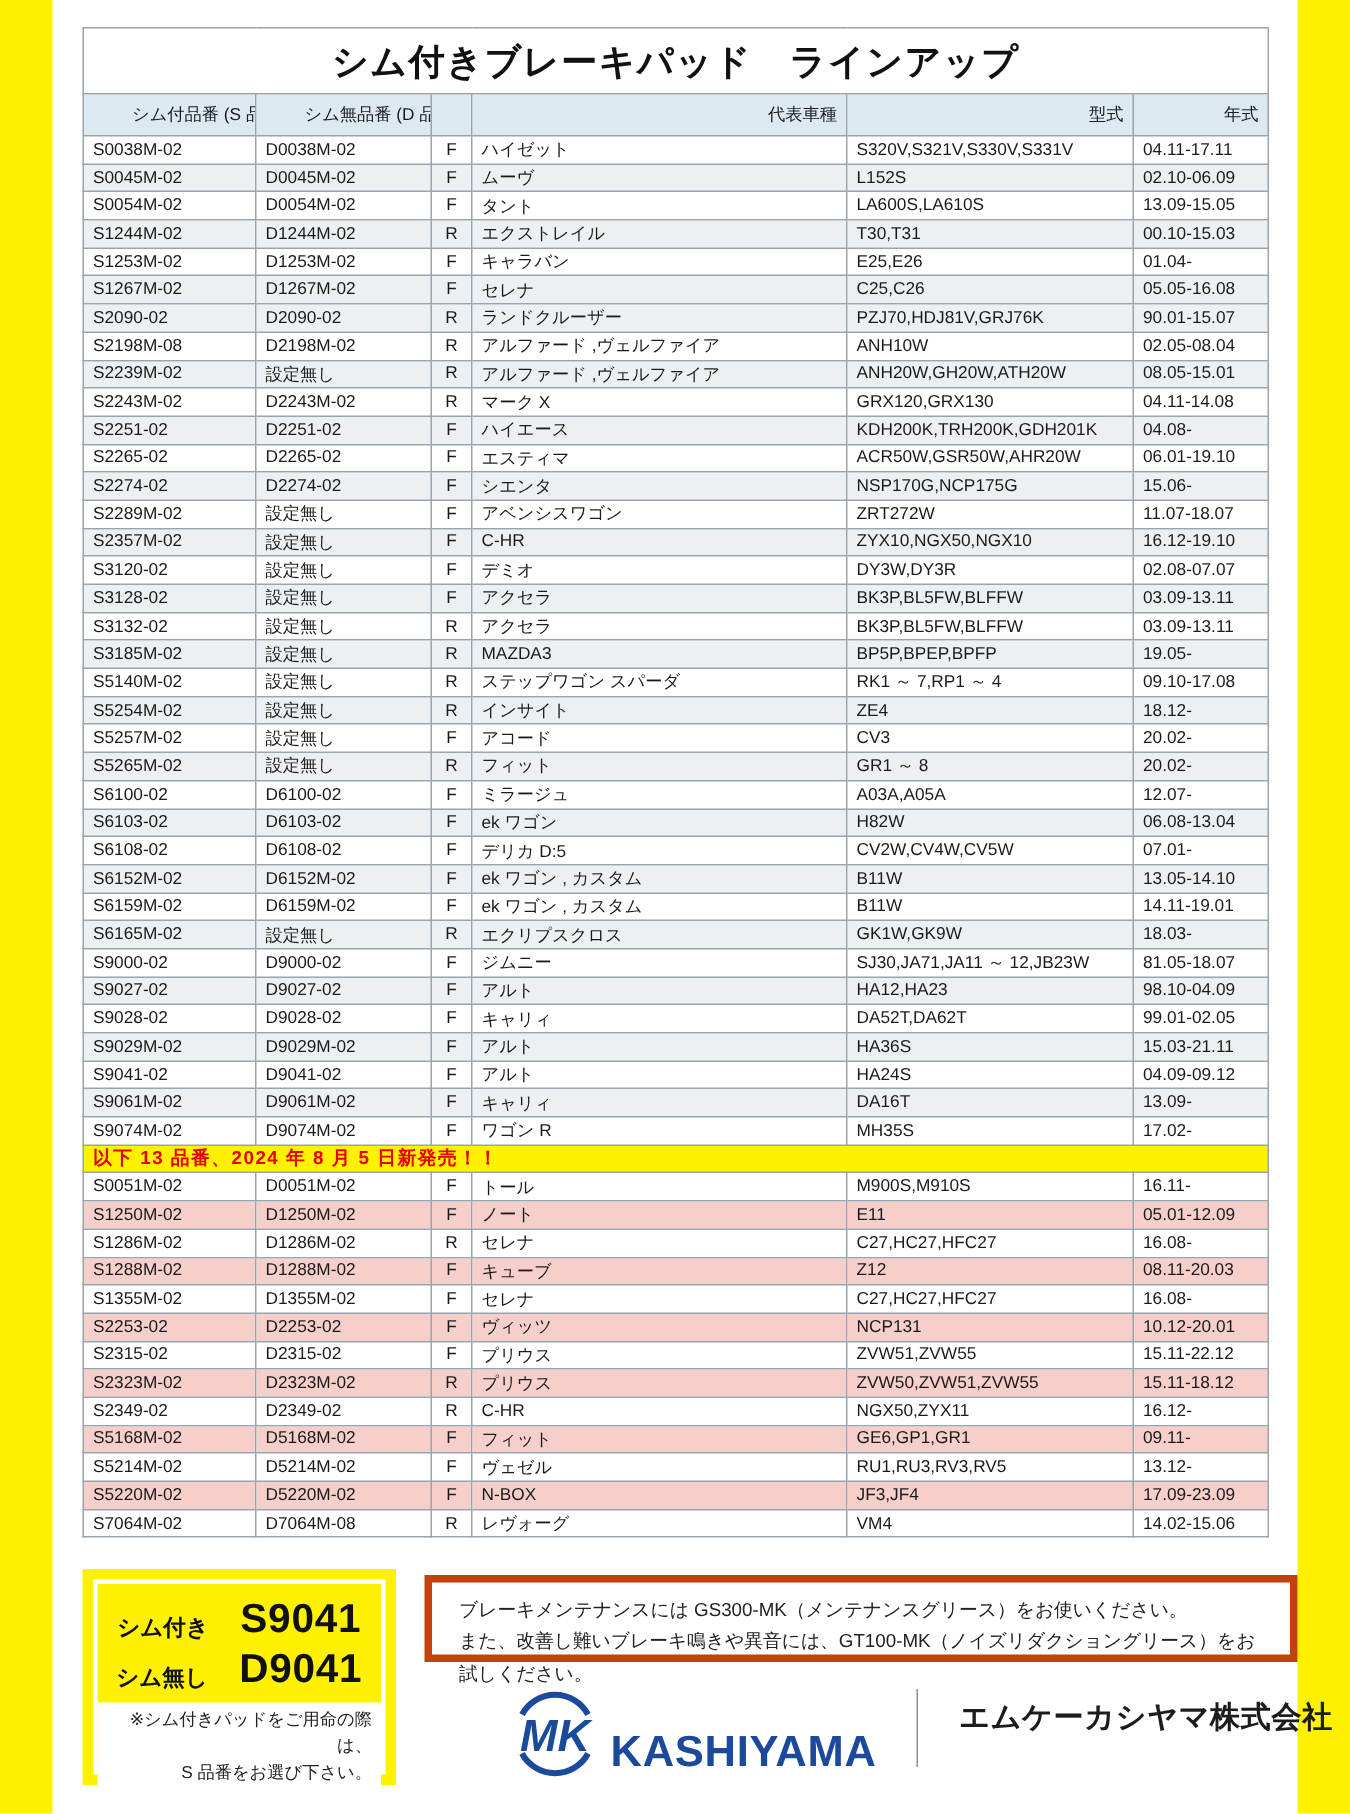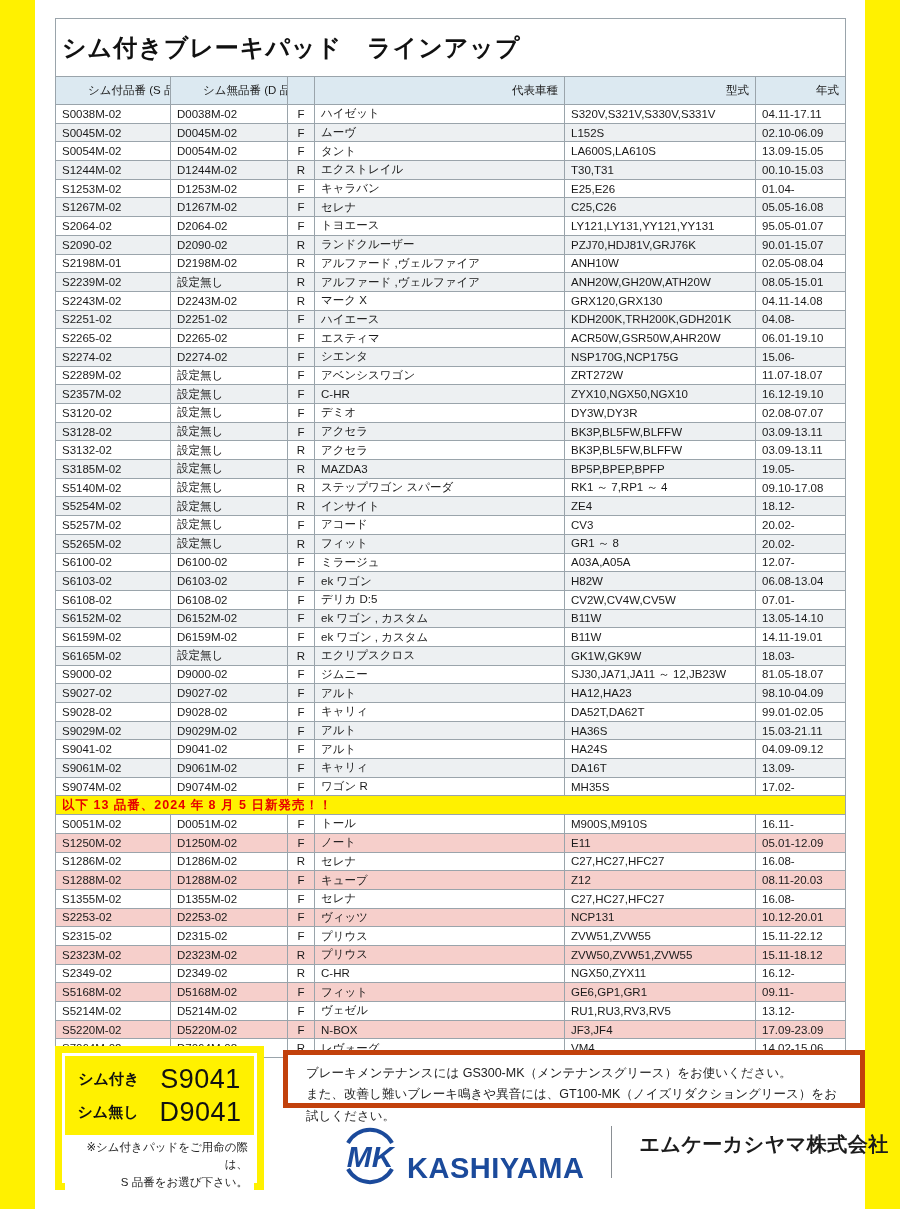--- a/index.html
+++ b/index.html
@@ -19,22 +19,22 @@
     position:absolute; left:55px; top:18px; width:790px;
     border-collapse:collapse; table-layout:fixed;
     background:#ffffff;
   }
   table.lineup th, table.lineup td {
     border:1px solid #9AA4AB;
     font-size:11.5px; color:#1a1a1a;
     padding:0 6px; overflow:hidden; white-space:nowrap;
   }
   tr.title-row th {
-    height:58px; font-size:24px; font-weight:bold; letter-spacing:1px;
-    text-align:left; background:#ffffff; color:#111;
+    height:44px; font-size:24px; font-weight:bold; letter-spacing:1px;
+    text-align:center; background:#ffffff; color:#111;
   }
   tr.head-row th {
     height:28px; background:#DCE9F1; font-weight:normal; text-align:right;
     font-size:11.5px;
     padding-left:32px;
   }
   tbody td { height:18.69px; }
   tr.alt td { background:#EDF0F2; }
   tr.pink td { background:#F6CFCB; }
   tr.banner td {
@@ -48,23 +48,23 @@
   td.c5 { padding-left:6px;margin-left:48px; }
 
   .shim-box {
     position:absolute; left:55px; top:1046px; width:209px; height:144px;
     background:#FFF100; padding:7px;
   }
   .shim-box-inner {
     border:3px solid #ffffff; width:100%; height:100%;
     display:flex; flex-direction:column; align-items:center; padding-top:8px;
   }
-  .shim-line { display:flex; align-items:center; margin-bottom:2px; }
+  .shim-line { display:flex; align-items:flex-end; margin-bottom:2px; }
   .shim-label { font-size:15px; font-weight:bold; color:#111; }
-  .shim-value { font-size:27px; font-weight:normal; color:#111; margin-left:21px; letter-spacing:0.5px; }
+  .shim-value { font-size:27px; font-weight:bold; color:#111; margin-left:21px; letter-spacing:0.5px; }
   .shim-note {
     background:#ffffff; margin-top:5px; padding:4px 6px;
     font-size:11.5px; color:#222; line-height:1.5; text-align:right;
   }
 
   .grease-box {
     position:absolute; left:283px; top:1050px; width:582px; height:58px;
     background:#ffffff; border:5px solid #c2410c;
     padding:8px 18px; font-size:12.5px; color:#222; line-height:1.7;
   }
@@ -157,38 +157,30 @@
           <td class="c5">01.04-</td>
         </tr>
         <tr class="alt">
           <td class="c0">S1267M-02</td>
           <td class="c1">D1267M-02</td>
           <td class="c2">F</td>
           <td class="c3">セレナ</td>
           <td class="c4">C25,C26</td>
           <td class="c5">05.05-16.08</td>
         </tr>
-        <tr>
-          <td class="c0">S2064-02</td>
-          <td class="c1">D2064-02</td>
-          <td class="c2">F</td>
-          <td class="c3">トヨエース</td>
-          <td class="c4">LY121,LY131,YY121,YY131</td>
-          <td class="c5">95.05-01.07</td>
-        </tr>
         <tr class="alt">
           <td class="c0">S2090-02</td>
           <td class="c1">D2090-02</td>
           <td class="c2">R</td>
           <td class="c3">ランドクルーザー</td>
           <td class="c4">PZJ70,HDJ81V,GRJ76K</td>
           <td class="c5">90.01-15.07</td>
         </tr>
         <tr>
-          <td class="c0">S2198M-01</td>
+          <td class="c0">S2198M-08</td>
           <td class="c1">D2198M-02</td>
           <td class="c2">R</td>
           <td class="c3">アルファード ,ヴェルファイア</td>
           <td class="c4">ANH10W</td>
           <td class="c5">02.05-08.04</td>
         </tr>
         <tr class="alt">
           <td class="c0">S2239M-02</td>
           <td class="c1">設定無し</td>
           <td class="c2">R</td>

